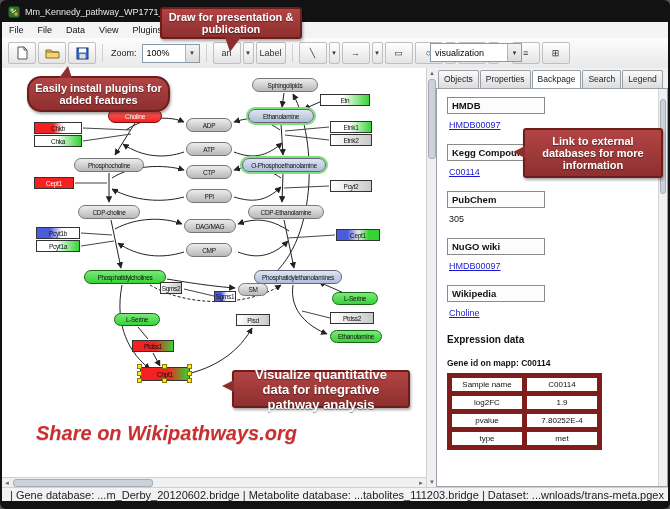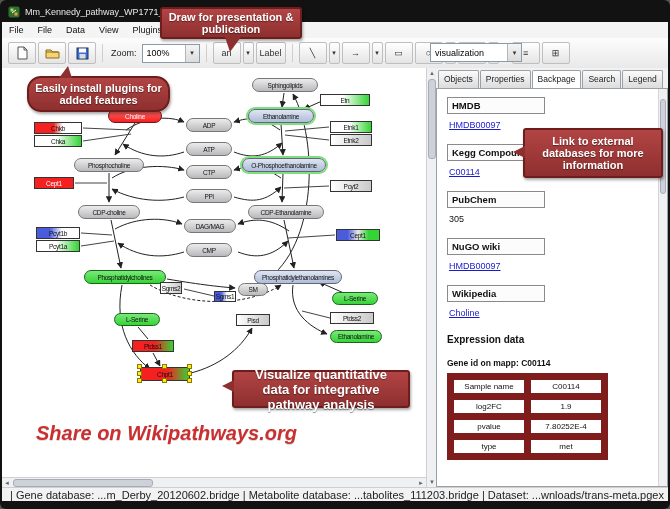--- a/index.html
+++ b/index.html
@@ -64,21 +64,21 @@
   .tab.active{background:#fff;padding-bottom:4px;}
   .tab-content{position:absolute;left:0;right:0;top:20px;bottom:0;background:#fff;border:1px solid #9aa0a8;
                box-sizing:border-box;padding:8px 12px 0 10px;overflow:hidden;}
   .bp-header{width:92px;height:15px;line-height:15px;padding-left:4px;border:1px solid #8a8a8a;
              box-shadow:inset 1px 1px 0 #fff;background:#fcfcfc;font-weight:bold;font-size:9.5px;color:#111;box-sizing:content-box;}
   .bp-link{display:inline-block;margin:4px 0 14px 2px;font-size:9px;color:var(--link-blue,#1a1acc);text-decoration:underline;cursor:pointer;}
   .bp-plain{display:inline-block;margin:4px 0 14px 2px;font-size:9px;color:#111;}
   .bp-expression-title{font-weight:bold;font-size:10px;color:#111;margin-top:2px;}
   .bp-geneid{font-weight:bold;font-size:8.5px;color:#111;margin-top:13px;}
   .bp-table{border-collapse:collapse;margin-top:5px;}
-  .bp-table td{border:7px solid #7f1d1d;font-size:8px;height:13px;text-align:center;padding:0 4px;min-width:62px;color:#111;}
+  .bp-table td{border:5px solid #7f1d1d;font-size:8px;height:13px;text-align:center;padding:0 4px;min-width:62px;color:#111;}
   .panel-scroll{position:absolute;right:1px;top:21px;bottom:1px;width:9px;background:#eef0f2;border-left:1px solid #d5d5d5;box-sizing:border-box;}
   .pthumb{position:absolute;left:1px;top:10px;width:6px;height:95px;background:#cdd2d8;border:1px solid #aab;border-radius:3px;box-sizing:border-box;}
   
   .statusbar{position:absolute;left:2px;top:487px;width:666px;height:14px;background:#f2f2f2;border-top:1px solid #cfcfcf;
              display:flex;align-items:center;font-size:11px;color:#222;padding-left:8px;box-sizing:border-box;white-space:nowrap;overflow:hidden;}
   
   .callout{position:absolute;z-index:60;background:linear-gradient(180deg,var(--callout-bg,#b24444),var(--callout-bg-dark,#8e2f2f));
            border:2px solid var(--callout-border,#6e1d1d);border-radius:3px;color:#fff;font-weight:bold;
            display:flex;align-items:center;justify-content:center;text-align:center;
            text-shadow:0 1px 1px rgba(0,0,0,0.45);box-shadow:1px 2px 3px rgba(0,0,0,0.35);box-sizing:border-box;}

